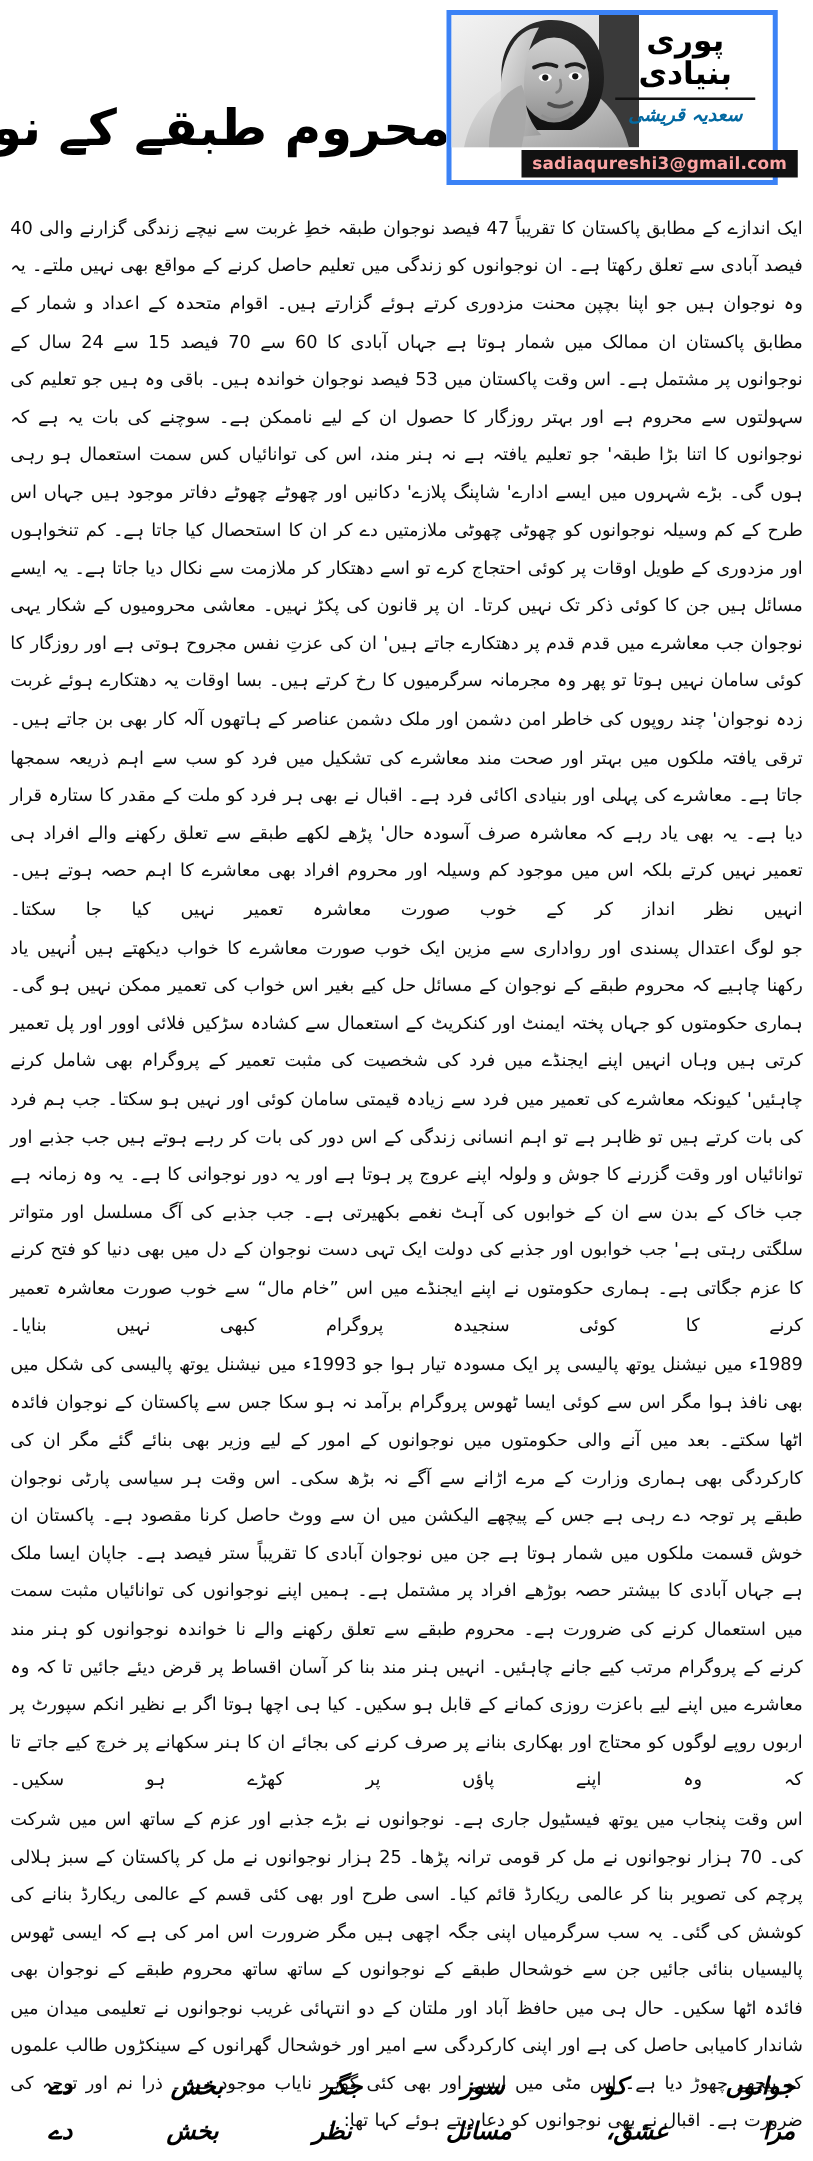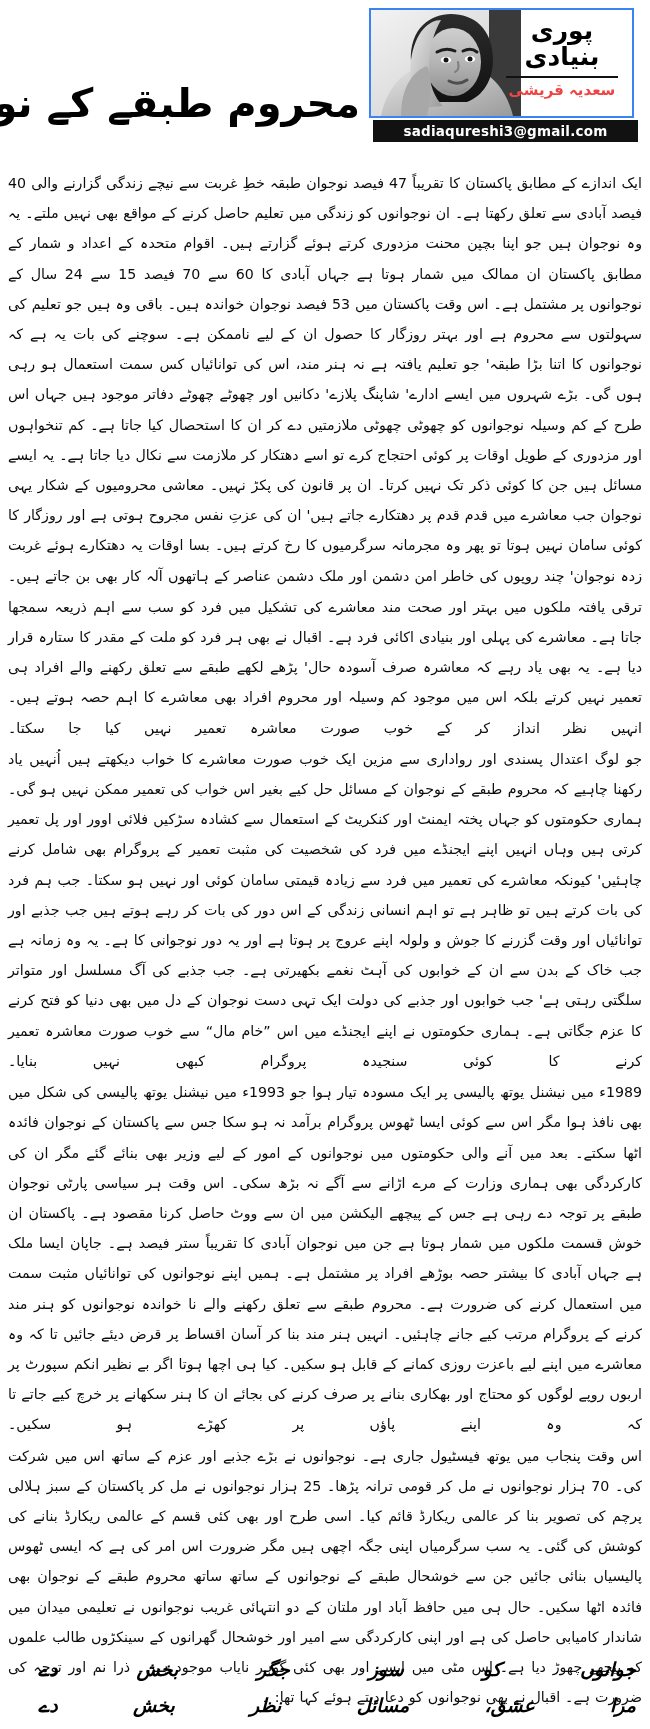--- a/index.html
+++ b/index.html
@@ -38,24 +38,24 @@
     position: absolute;
     top: 8px;
     right: 12px;
     width: 265px;
     height: 132px;
   }
 
   .byline-frame {
     position: absolute;
     top: 0;
-    right: 4px;
+    right: 16px;
     width: 265px;
-    height: 110px;
-    border: 2px solid #3b82f6;
+    height: 140px;
+    border: 4px solid #3b82f6;
     background: #fff;
     overflow: hidden;
     box-sizing: border-box;
   }
 
   
   .portrait {
     position: absolute;
     top: 0;
     left: 0;
@@ -86,33 +86,34 @@
   .cn-rule {
     margin: 5px 0 3px 0;
     height: 2px;
     background: #111;
     width: 100%;
   }
   .author-name {
     font-family: "DejaVu Sans", sans-serif;
     font-size: 15px;
     font-weight: bold;
-    color: #ef4444;
+    color: #0369a1;
     text-align: center;
     white-space: nowrap;
+    font-style: italic;
   }
 
   .email-bar {
     position: absolute;
     top: 112px;
     right: 0;
-    width: 265px;
+    width: 221px;
     height: 22px;
     background: #111;
-    color: #ffffff;
+    color: #fca5a5;
     font-family: "DejaVu Sans", sans-serif;
     font-size: 13.5px;
     font-weight: bold;
     letter-spacing: 0.2px;
     display: flex;
     align-items: center;
     justify-content: center;
     direction: ltr;
     box-sizing: border-box;
   }

